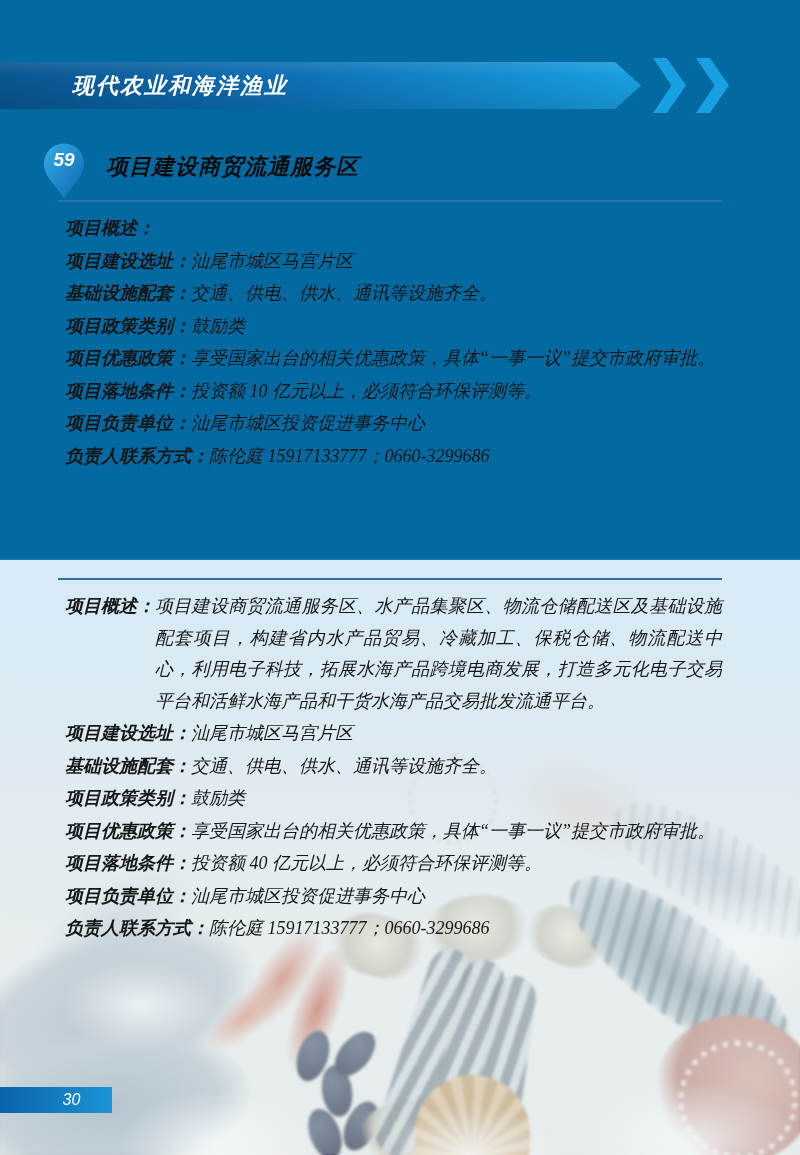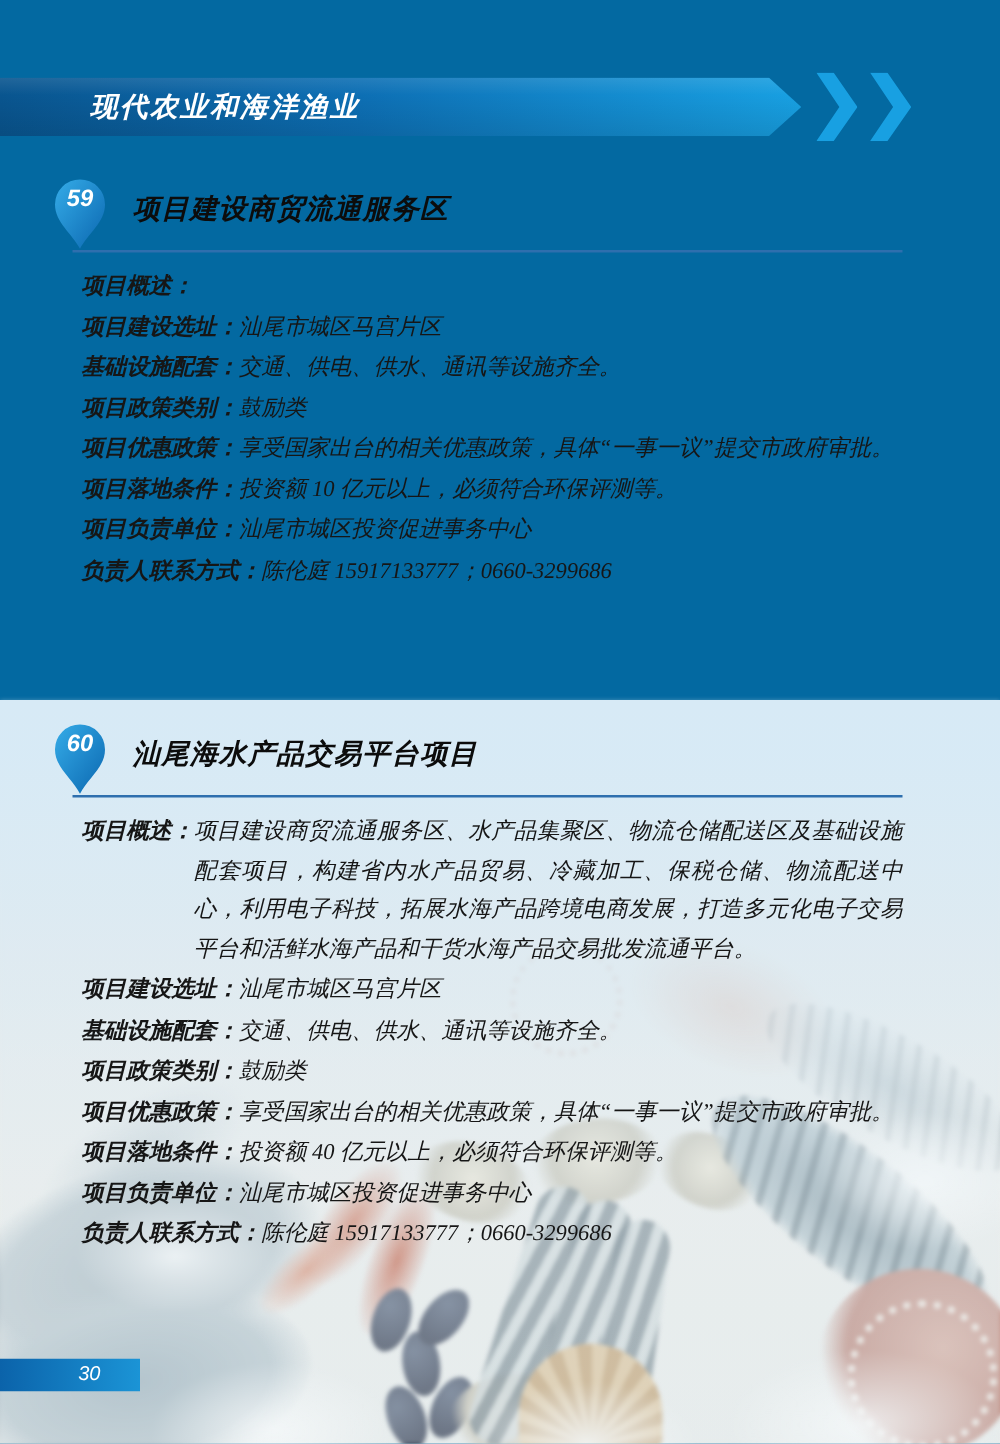--- a/index.html
+++ b/index.html
@@ -238,35 +238,20 @@
           <span class="val">汕尾市城区投资促进事务中心</span>
         </div>
       <div class="row">
           <span class="lbl">负责人联系方式：</span>
           <span class="val">陈伦庭 15917133777；0660-3299686</span>
         </div>
     </div>
   </div>
 
   <div class="section sec60">
-    <div class="sec-head">
-      <div class="pin">
-        <svg width="44" height="58" viewBox="0 0 44 58" aria-hidden="true">
-          <defs>
-            <linearGradient id="pg-b" x1="0" y1="0" x2="1" y2="1">
-              <stop offset="0" stop-color="#35ace8"></stop>
-                <stop offset="1" stop-color="#0b67b0"></stop>
-            </linearGradient>
-          </defs>
-          <path d="M22 57 C16 45 2 36 2 21.5 A20 20 0 1 1 42 21.5 C42 36 28 45 22 57 Z" fill="url(#pg-b)"></path>
-        </svg>
-        <span class="pin-num">60</span>
-      </div>
-      <div class="sec-title">汕尾海水产品交易平台项目</div>
-    </div>
     <div class="divider"></div>
     <div class="rows">
       <div class="row">
           <span class="lbl">项目概述：</span>
           <span class="val">项目建设商贸流通服务区、水产品集聚区、物流仓储配送区及基础设施配套项目，构建省内水产品贸易、冷藏加工、保税仓储、物流配送中心，利用电子科技，拓展水海产品跨境电商发展，打造多元化电子交易平台和活鲜水海产品和干货水海产品交易批发流通平台。</span>
         </div>
       <div class="row">
           <span class="lbl">项目建设选址：</span>
           <span class="val">汕尾市城区马宫片区</span>
         </div>

